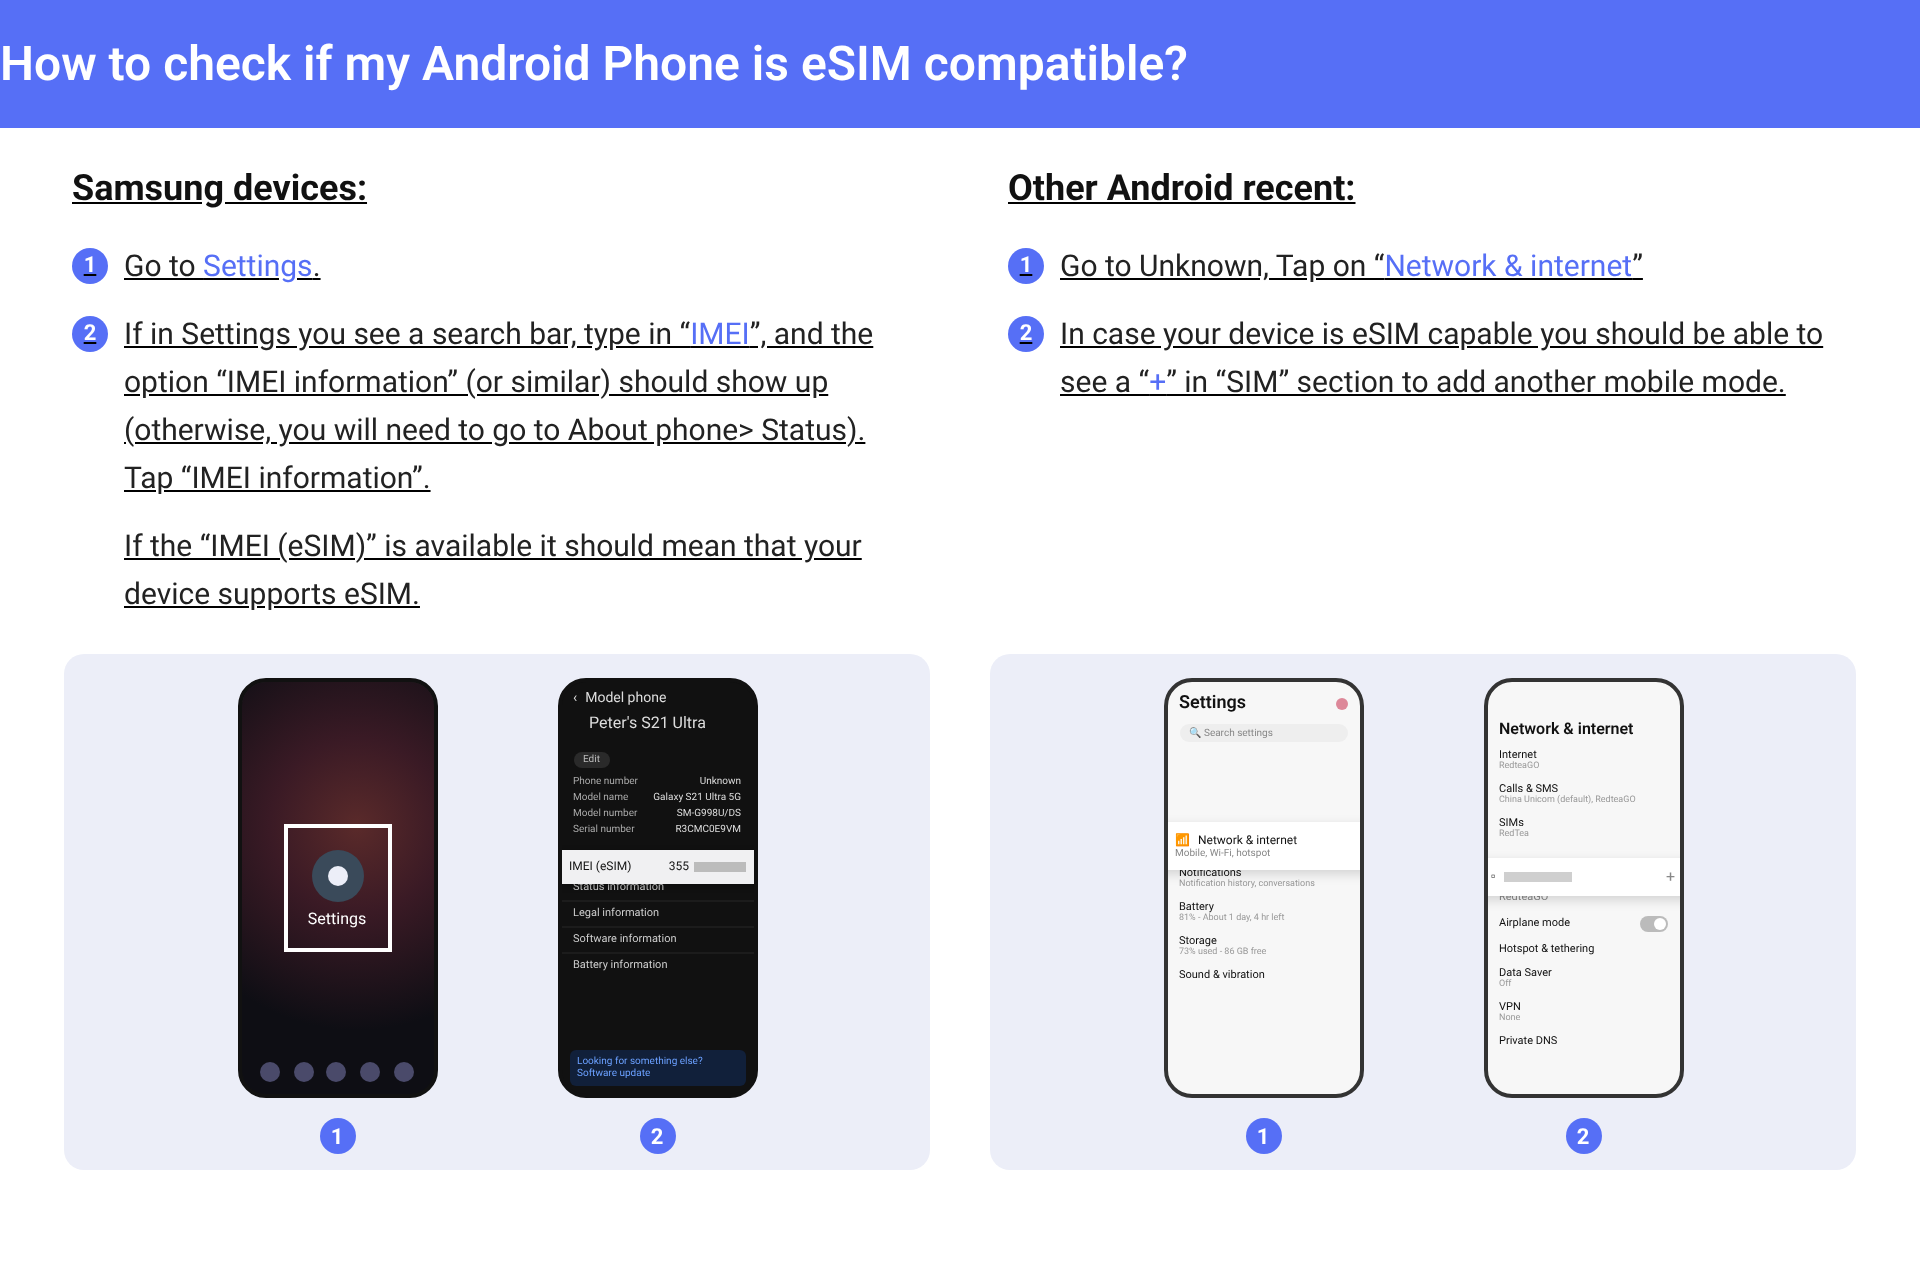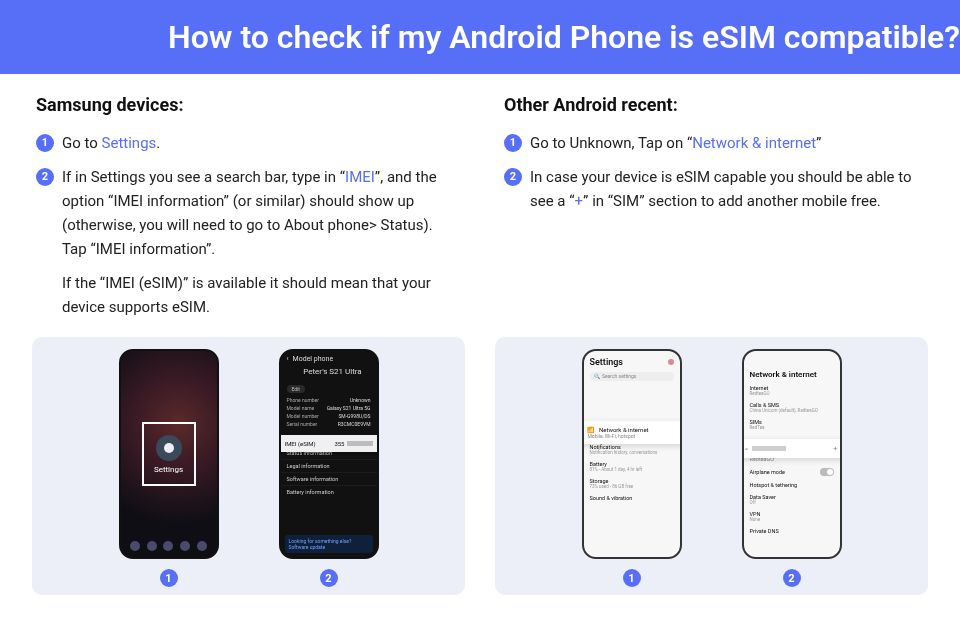--- a/index.html
+++ b/index.html
@@ -1,18 +1,18 @@
 <!DOCTYPE html>
 <html><head>
 <meta charset="utf-8">
 <style>
   * { box-sizing: border-box; margin: 0; padding: 0; }
   body { font-family: -apple-system, BlinkMacSystemFont, "Segoe UI", Roboto, sans-serif; background: #fff; width: 960px; height: 640px; overflow: hidden; }
-  .header { background: #566ff6; color: #fff; text-align: right; padding: 18px 0; font-size: 32px; font-weight: 600; }
-  .content { display: flex; gap: 48px; padding: 20px 36px 8px 36px; }
+  .header { background: #566ff6; color: #fff; text-align: left; padding: 18px 0; font-size: 24px; font-weight: 600; }
+  .content { display: flex; gap: 48px; padding: 20px 36px 8px 36px; text-decoration: underline; }
   .col { flex: 1; }
   .section-title { font-size: 18px; font-weight: 700; color: #111; margin-bottom: 16px; }
   ol.steps { list-style: none; }
   ol.steps > li { display: flex; align-items: flex-start; margin-bottom: 10px; font-size: 15px; line-height: 1.6; color: #222; }
   .num { flex: 0 0 18px; width: 18px; height: 18px; border-radius: 50%; background: #566ff6; color: #fff; font-size: 11px; font-weight: 700; display: flex; align-items: center; justify-content: center; margin-right: 8px; margin-top: 3px; }
   .step-body { flex: 1; }
   .step-body p { margin-top: 10px; }
   .lk { color: #566ff6; }
   .panels { display: flex; gap: 30px; padding: 0 32px; }
   .panel { flex: 1; background: #eceef8; border-radius: 10px; padding: 12px 10px 8px 10px; display: flex; flex-direction: column; align-items: center; }
@@ -24,21 +24,21 @@
   .phone.light { background: #f7f7f7; border-color: #333; }
   .status { height: 10px; background: rgba(255,255,255,0.06); }
   .p1-bg { position:absolute; inset:0; background: radial-gradient(circle at 60% 35%, #5a2a2a 0%, #3a1a25 30%, #0e0e14 70%); }
   .p1-icon { position:absolute; left:50%; top:50%; transform:translate(-50%,-50%); width:46px; height:56px; outline:2px solid #fff; outline-offset:2px; display:flex; flex-direction:column; align-items:center; justify-content:center; }
   .gear { width:26px; height:26px; border-radius:50%; background:#3a4a5a; position:relative; display:flex; align-items:center; justify-content:center; }
   .gear::before { content:""; width:10px; height:10px; border-radius:50%; background:#eceef8; }
   .p1-label { color:#fff; font-size:8px; margin-top:4px; }
   .dock { position:absolute; bottom:6px; left:6px; right:6px; display:flex; justify-content:space-around; }
   .dock span { width:10px; height:10px; border-radius:50%; background:#4a4a6a; }
   .p2-header { background:#111; color:#ddd; font-size:7px; padding:4px 6px 2px 6px; display:flex; align-items:center; gap:4px; }
-  .p2-title { color:#ddd; font-size:8px; padding:2px 6px 0 14px;text-align:center; }
+  .p2-title { color:#ddd; font-size:8px; padding:2px 6px 0 14px; }
   .pill { display:inline-block; background:#2a2a2a; color:#bbb; font-size:5px; padding:1px 5px; border-radius:6px; margin:2px 0 3px 6px; }
   .kv { font-size:5px; color:#aaa; display:flex; justify-content:space-between; padding:1px 6px; }
   .kv .v { color:#ddd; }
   .hl { position:absolute; left:-14px; right:-14px; top:84px; background:#f0f0f2; color:#111; font-size:6px; padding:5px 18px; display:flex; justify-content:space-between; box-shadow:0 1px 3px rgba(0,0,0,.3); }
   .hl .mask { width:26px; height:5px; background:#bcbcbc; margin-left:2px; }
   .row { font-size:5.5px; color:#ccc; padding:3px 6px; border-top:1px solid #1c1c1c; }
   .foot { position:absolute; bottom:4px; left:4px; right:4px; background:#11203a; color:#6ba0ff; font-size:5px; padding:3px 4px; border-radius:3px; }
   
   .lh-title { font-size:9px; font-weight:600; color:#111; padding:6px 6px 2px 6px; display:flex; justify-content:space-between; align-items:center; }
   .lh-search { margin:3px 6px; height:9px; border-radius:5px; background:#eee; font-size:5px; color:#888; padding:1px 5px; }
@@ -83,21 +83,21 @@
     <ol class="steps">
       <li>
         <span class="num">1</span>
         <div class="step-body">
           <span>Go to Unknown, Tap on “</span><span class="lk">Network &amp; internet</span><span>”</span>
         </div>
       </li>
       <li>
         <span class="num">2</span>
         <div class="step-body">
-          <span>In case your device is eSIM capable you should be able to see a “</span><span class="lk">+</span><span>” in “SIM” section to add another mobile free.</span>
+          <span>In case your device is eSIM capable you should be able to see a “</span><span class="lk">+</span><span>” in “SIM” section to add another mobile mode.</span>
         </div>
       </li>
     </ol>
   </div>
 </div>
 
 <div class="panels">
 
   <div class="panel">
     <div class="phones">

